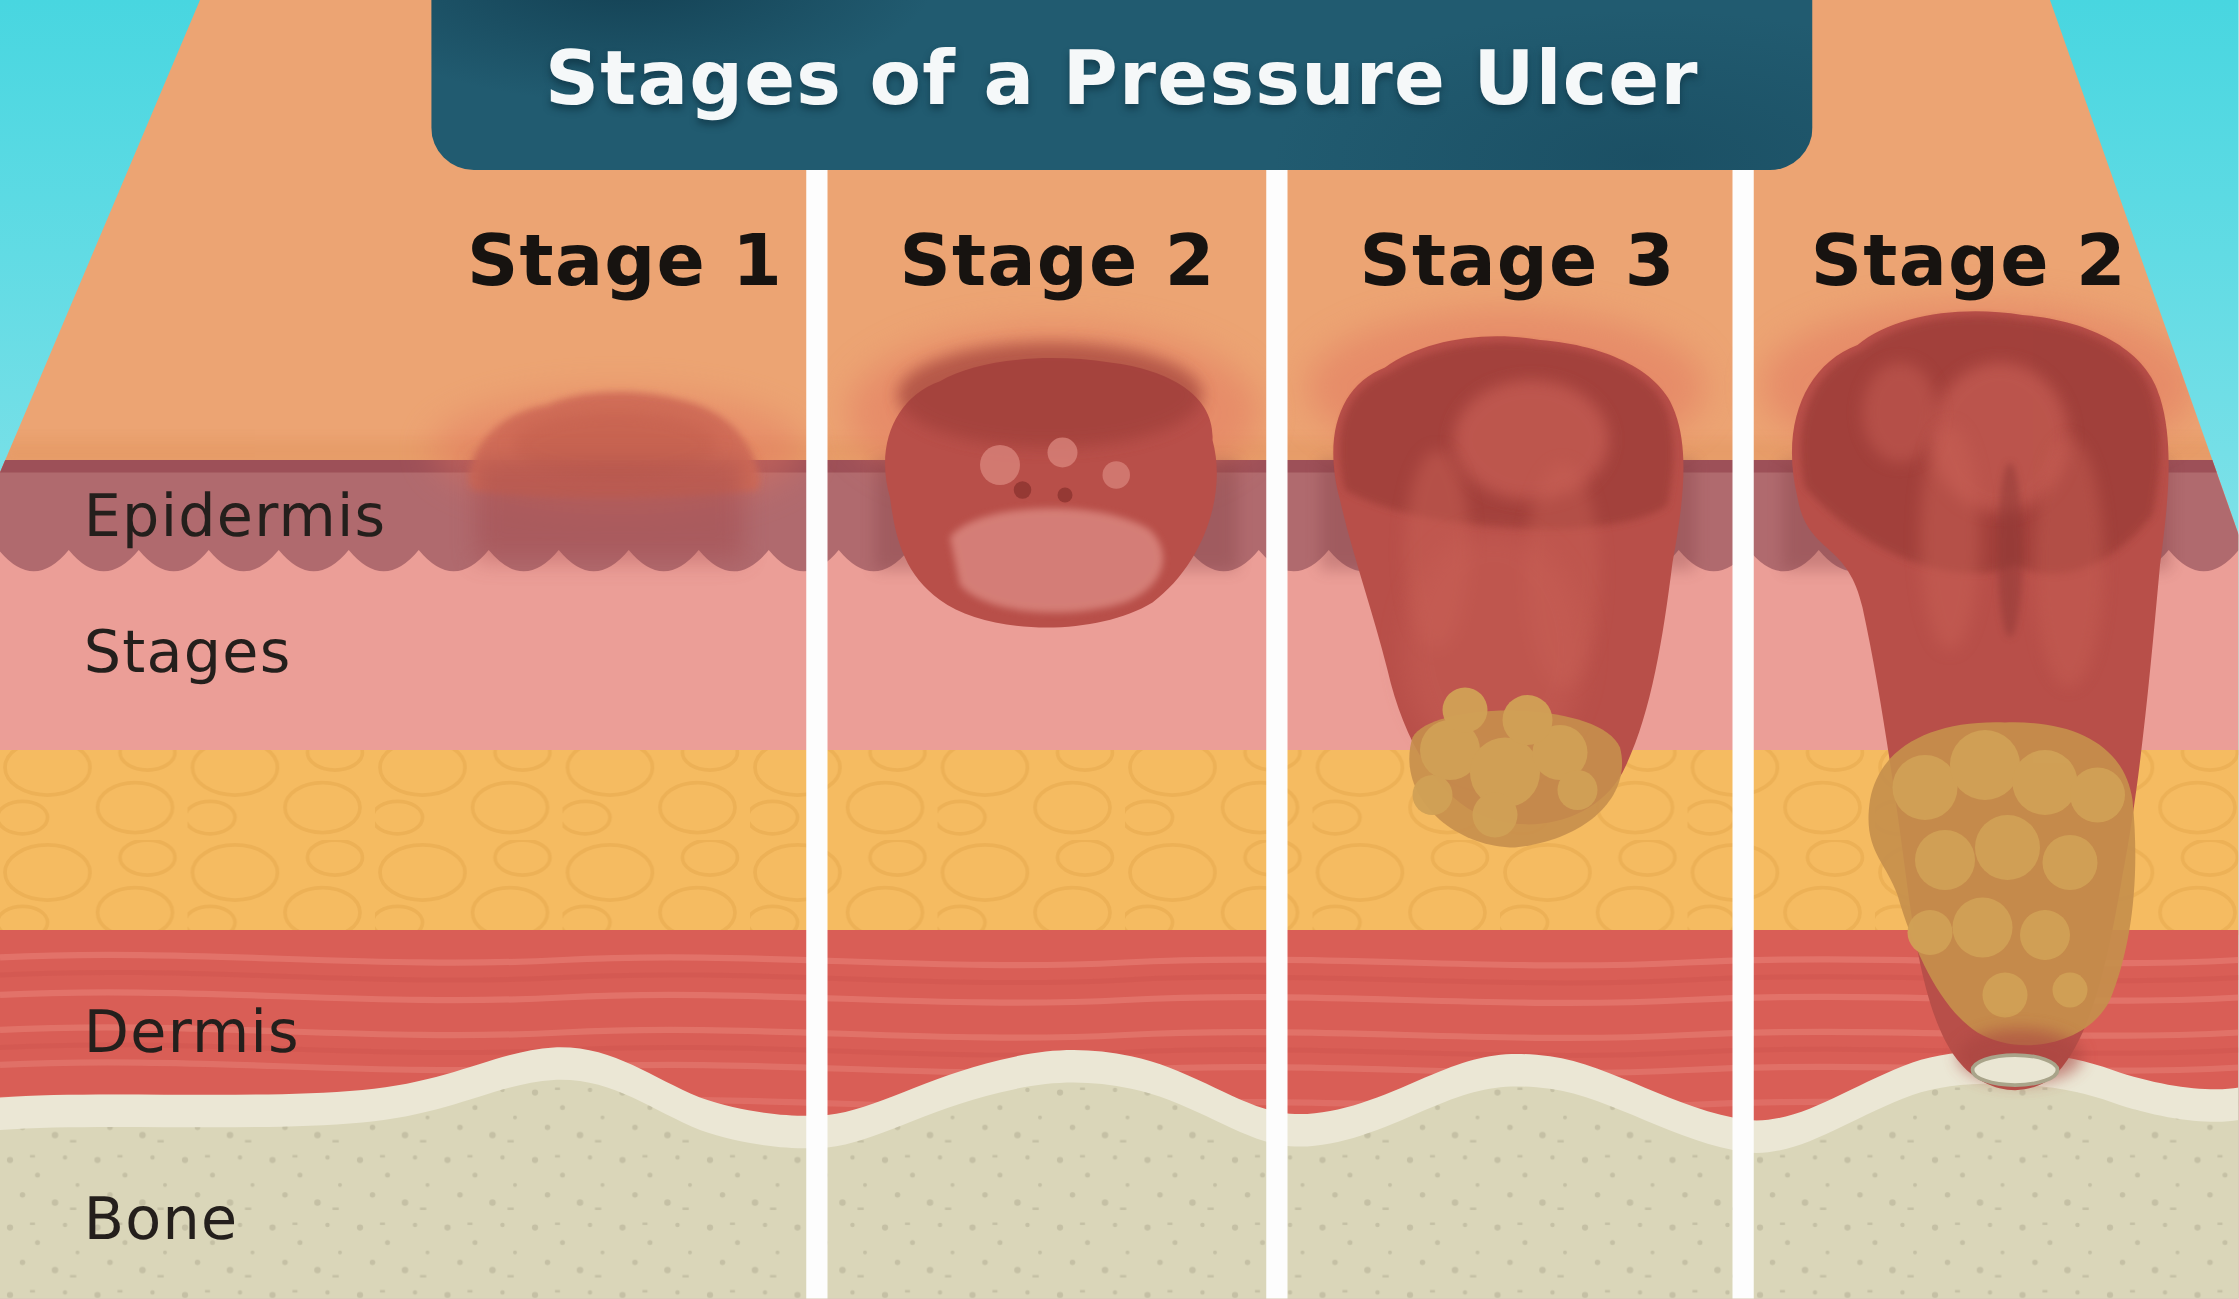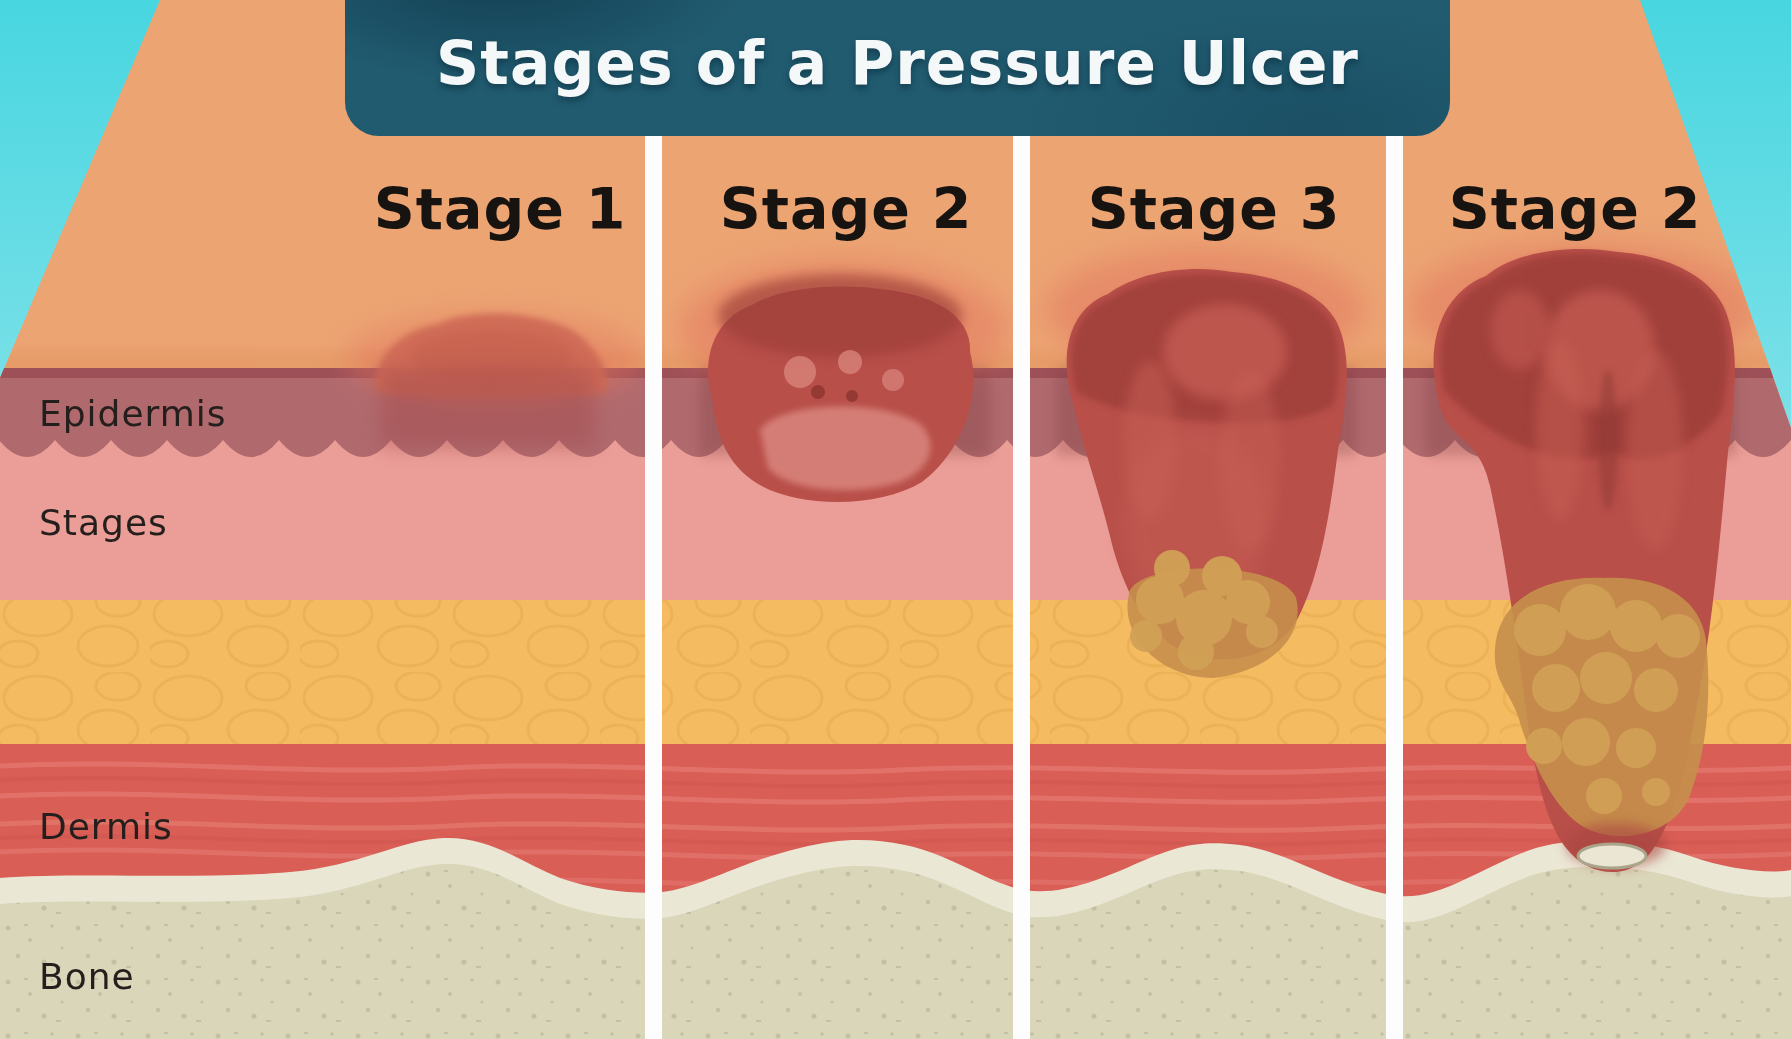--- a/index.html
+++ b/index.html
@@ -36,22 +36,22 @@
   .banner-title{
     color:var(--title-text); font-size:60px; font-weight:bold; letter-spacing:1px;
     text-shadow:0 4px 6px rgba(8,38,52,.5); white-space:nowrap;
   }
   .stage-label{
     position:absolute; top:209px; transform:translate(-50%,-50%);
     font-size:57px; font-weight:bold; color:var(--stage-text);
     letter-spacing:1px; white-space:nowrap;
   }
   .layer-label{
-    position:absolute; left:39px; transform:translateY(-50%);
-    font-size:36px; color:var(--label-text); letter-spacing:1px; white-space:nowrap;
+    position:absolute; left:67px; transform:translateY(-50%);
+    font-size:47px; color:var(--label-text); letter-spacing:1px; white-space:nowrap;
   }
 </style>
 </head>
 <body>
 
 <div class="canvas">
 
   <svg width="1791" height="1039" viewBox="0 0 1791 1039">
     <defs>
       <linearGradient id="skyGrad" x1="0" y1="0" x2="0" y2="1">

